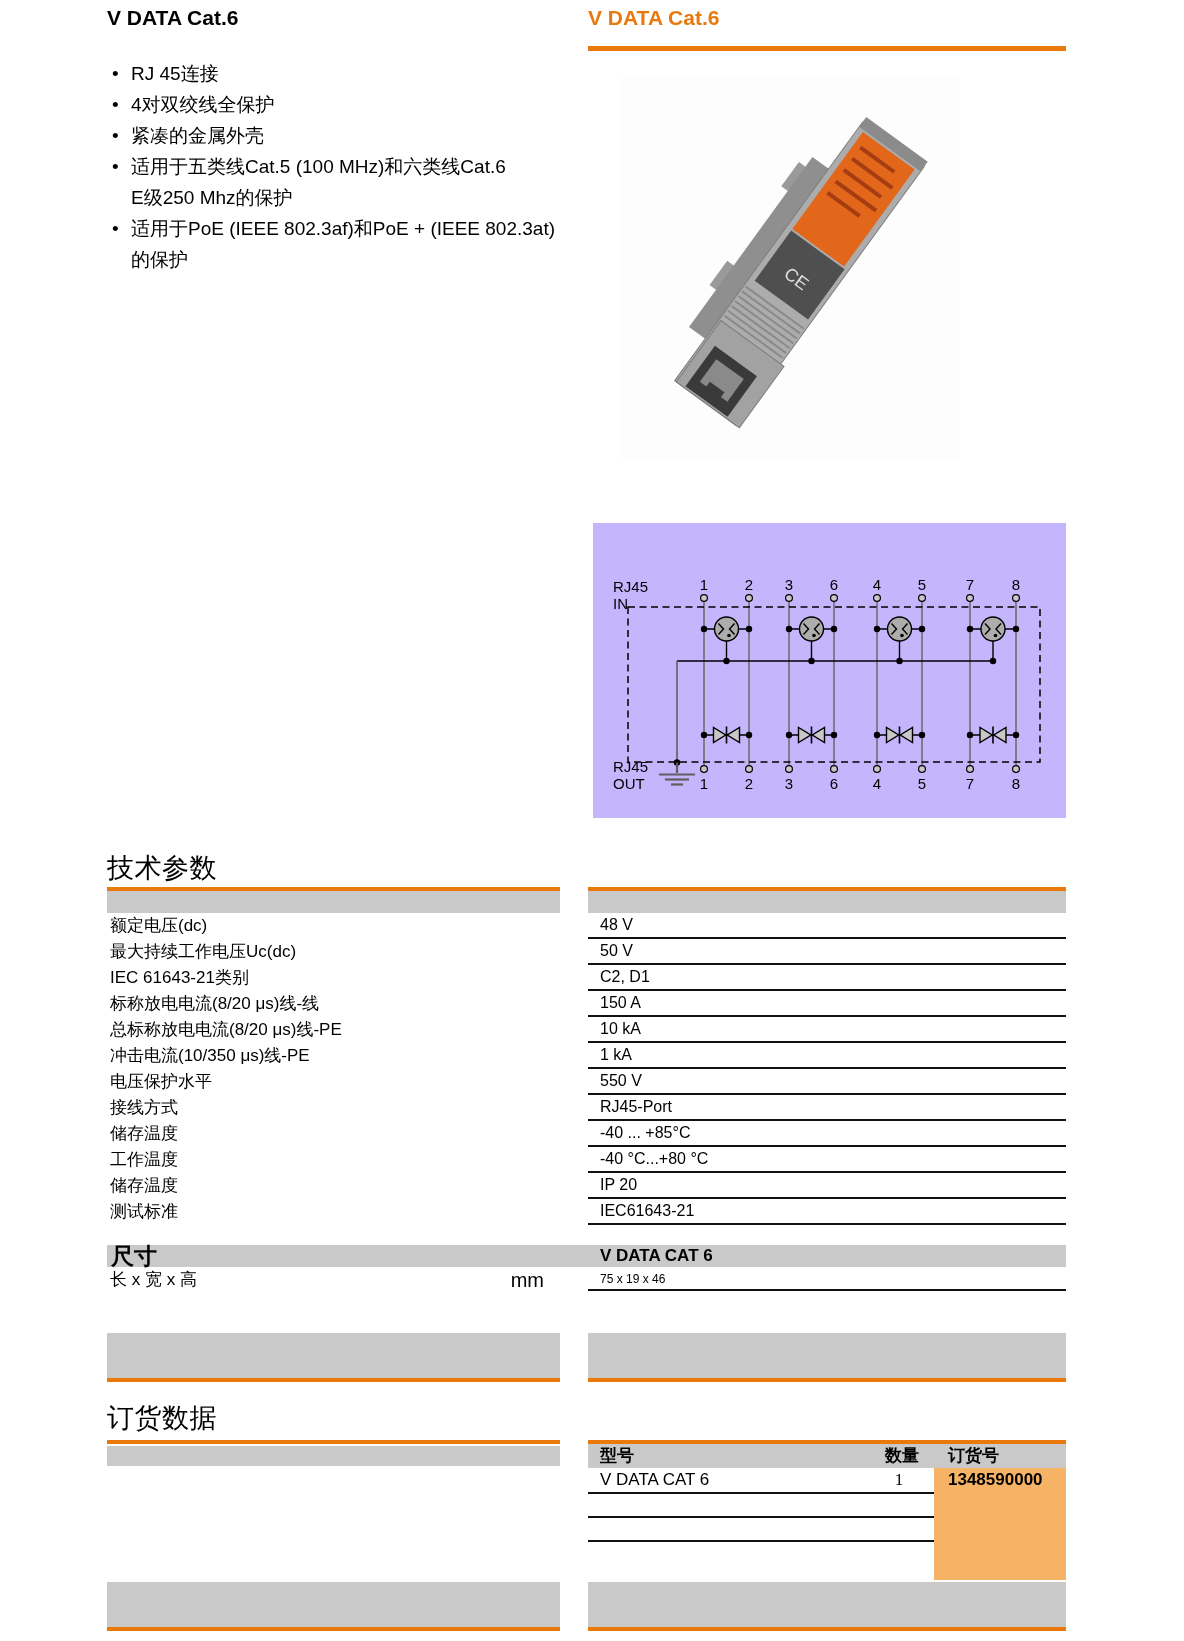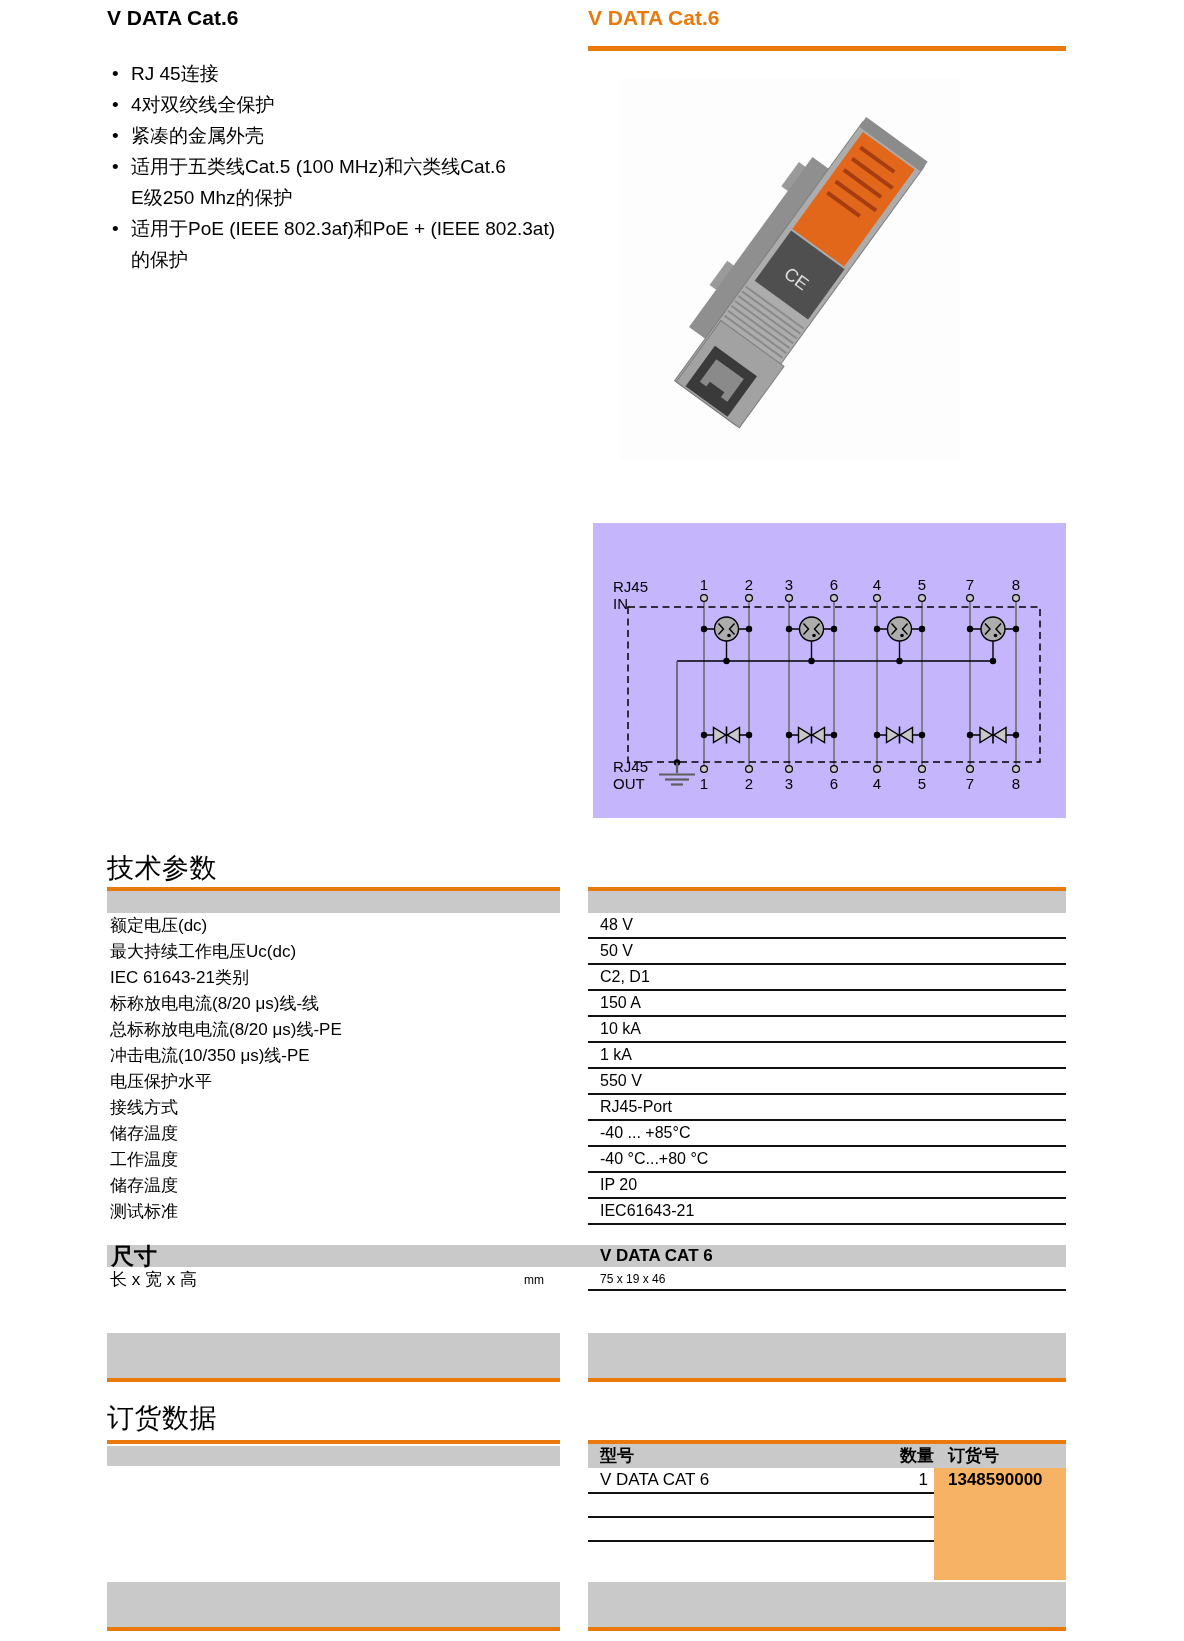--- a/index.html
+++ b/index.html
@@ -34,32 +34,32 @@
   .tech-value{height:24px;line-height:24px;font-size:16px;padding-left:12px;
               border-bottom:2px solid #111;white-space:nowrap;}
 
   
   .dimbar-left{left:107px;top:1245px;width:519px;height:22px;line-height:22px;
                font-size:23px;font-weight:bold;padding-left:4px;box-sizing:border-box;}
   .dimbar-right{left:588px;top:1245px;width:478px;height:22px;line-height:22px;
                 font-size:17px;font-weight:bold;padding-left:12px;box-sizing:border-box;}
   .dimrow-left{left:107px;top:1267px;width:453px;height:26px;line-height:26px;font-size:17px;
                padding-left:3px;box-sizing:border-box;}
-  .dimrow-left .unit{position:absolute;right:16px;top:0;font-size:12px;margin-left:32px;}
+  .dimrow-left .unit{position:absolute;right:16px;top:0;font-size:20px;margin-left:32px;}
   .dimrow-right{left:588px;top:1267px;width:478px;height:24px;line-height:24px;font-size:12px;
                 padding-left:12px;border-bottom:2px solid #111;box-sizing:border-box;}
 
   
   .closebar{height:45px;background:#C9C9C9;border-bottom:4px solid var(--orange);}
 
   
   .order-head{left:588px;top:1444px;width:478px;height:24px;background:#C9C9C9;
               display:flex;font-size:17px;font-weight:bold;line-height:24px;}
   .oc1{width:282px;padding-left:12px;box-sizing:border-box;}
-  .oc2{width:64px;text-align:right;box-sizing:border-box;}
+  .oc2{width:64px;text-align:center;box-sizing:border-box;font-family:Liberation Serif, serif;}
   .oc3{width:132px;padding-left:14px;box-sizing:border-box;}
   .order-col3{left:934px;top:1468px;width:132px;height:112px;background:var(--lorange);}
   .order-row{left:588px;width:346px;border-bottom:2px solid #111;box-sizing:border-box;
              display:flex;font-size:17px;}
   .order-num{left:934px;top:1470px;width:132px;font-size:17px;font-weight:bold;padding-left:14px;
              box-sizing:border-box;}
 
   :root{--orange:#E8790A;--lorange:#F6B366;}
   svg text{font-family:"Liberation Sans","DejaVu Sans",sans-serif;}
 </style>

